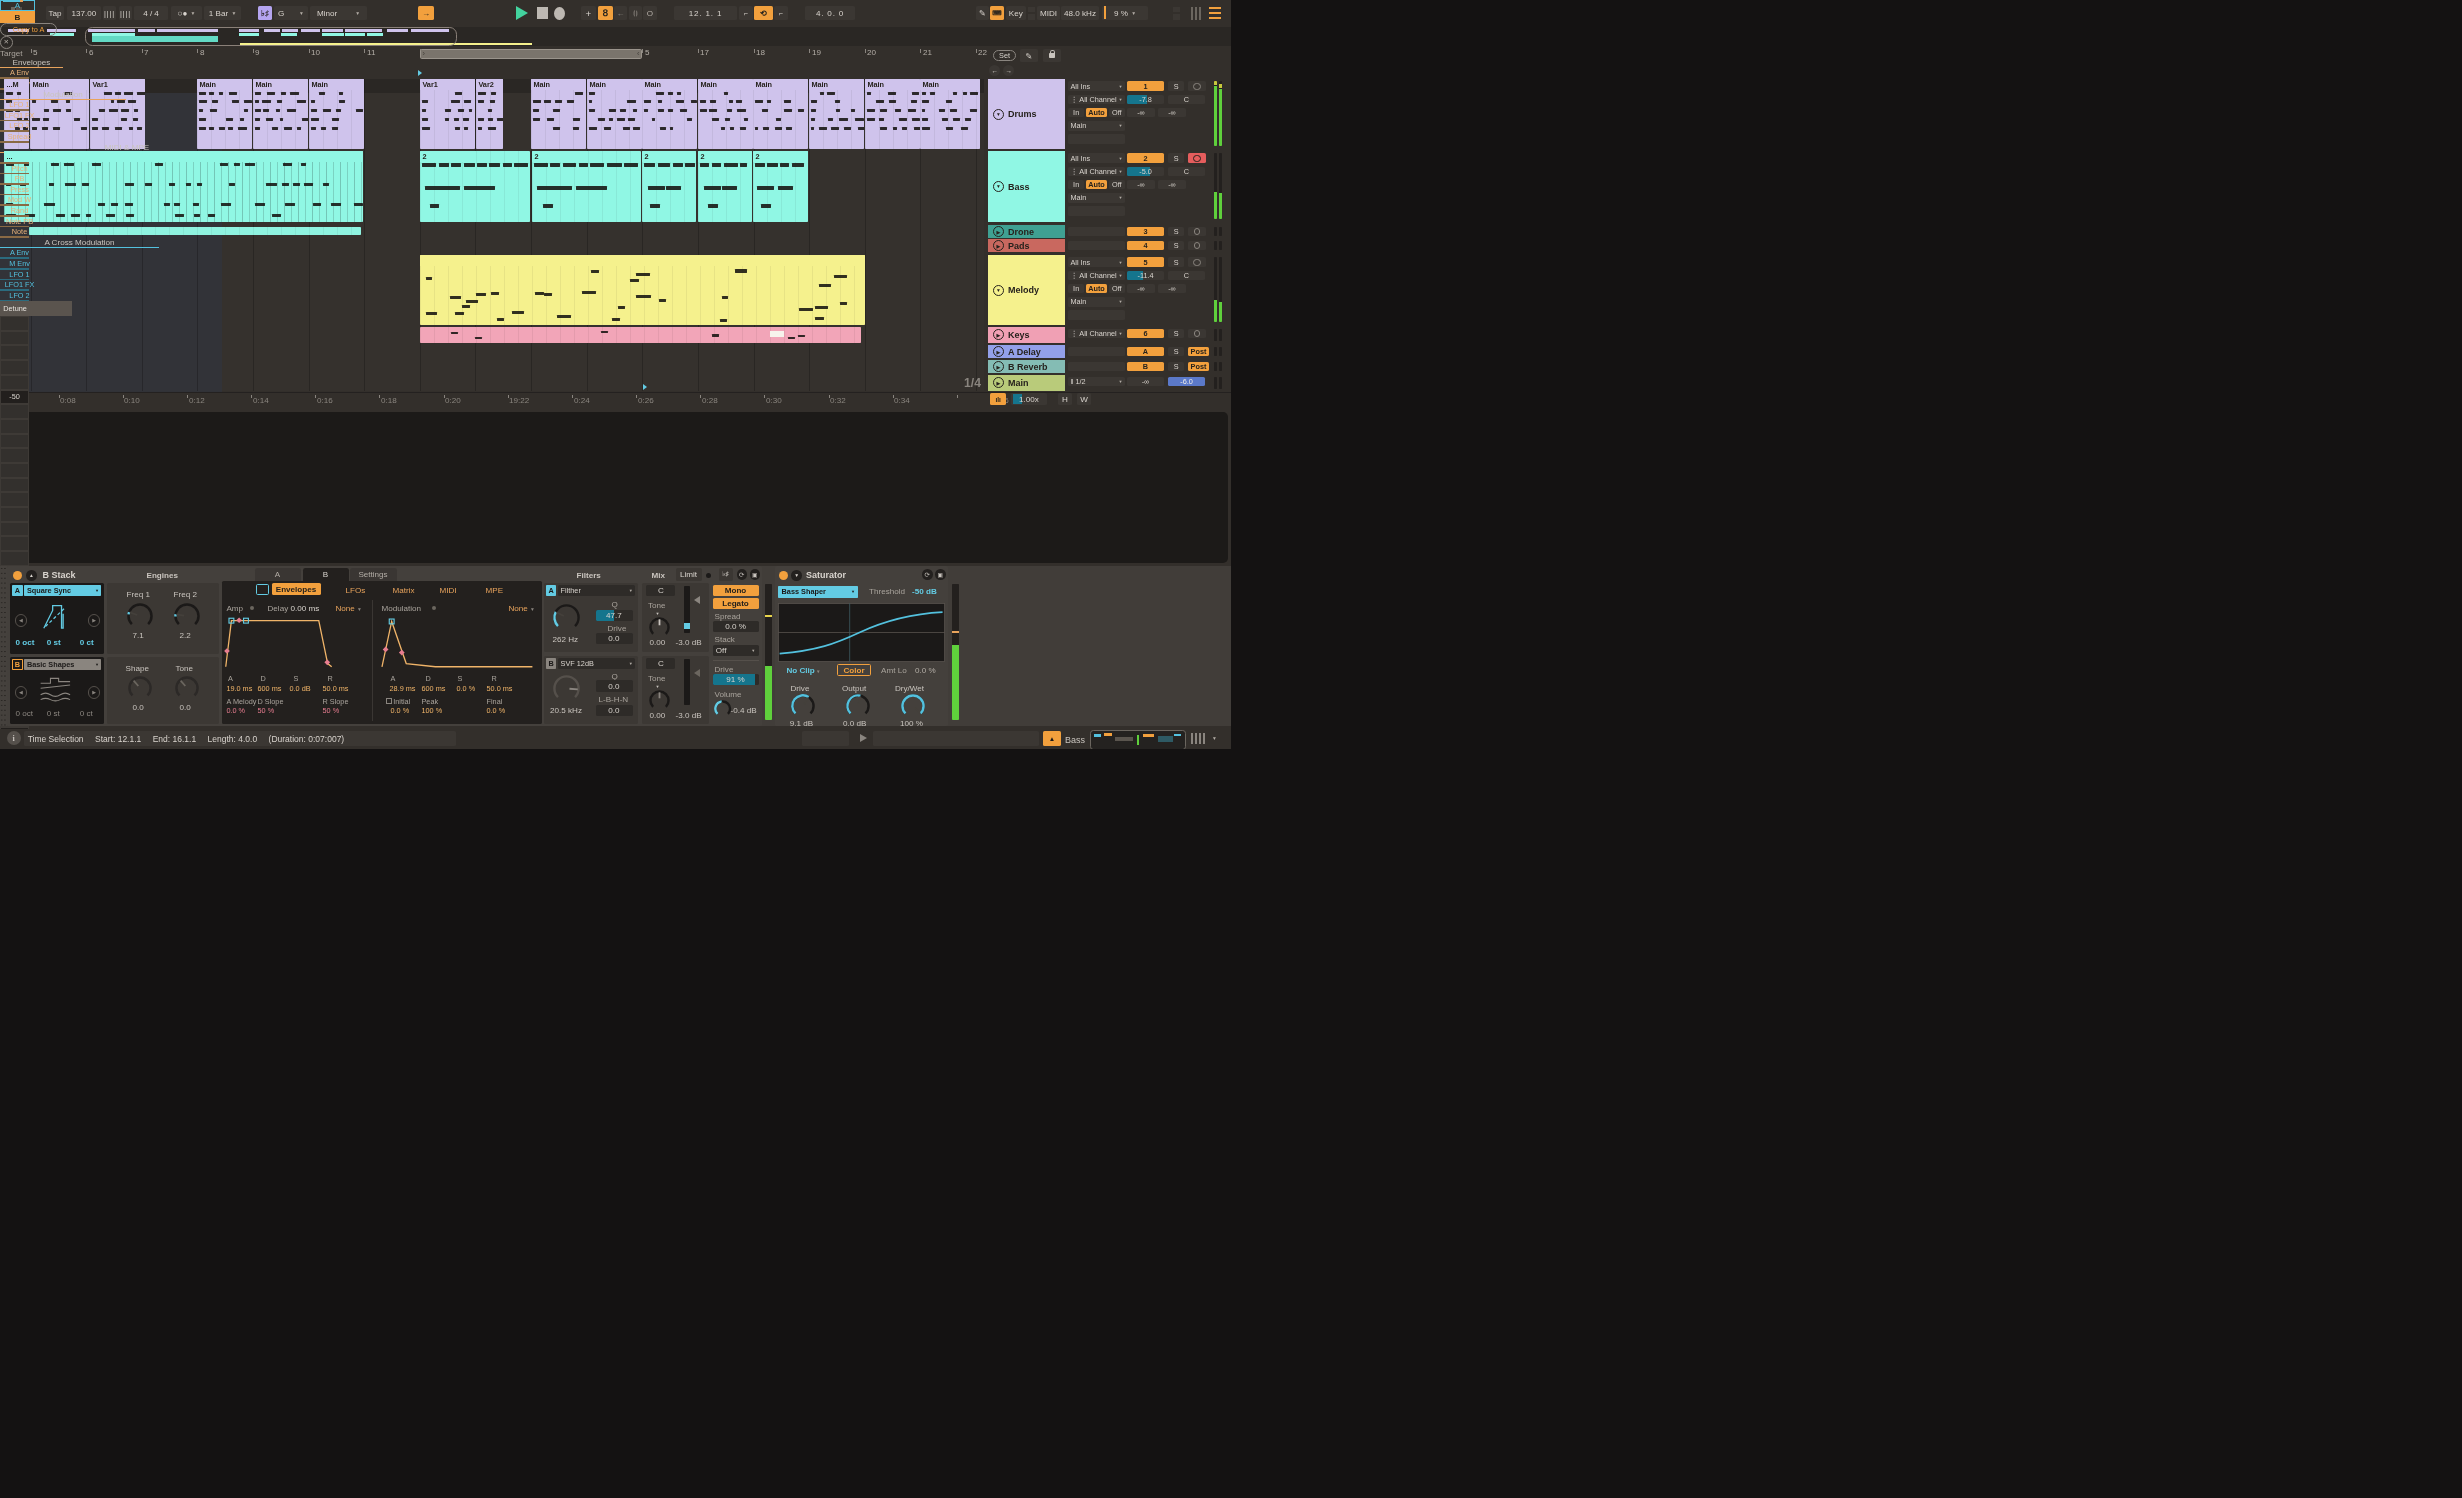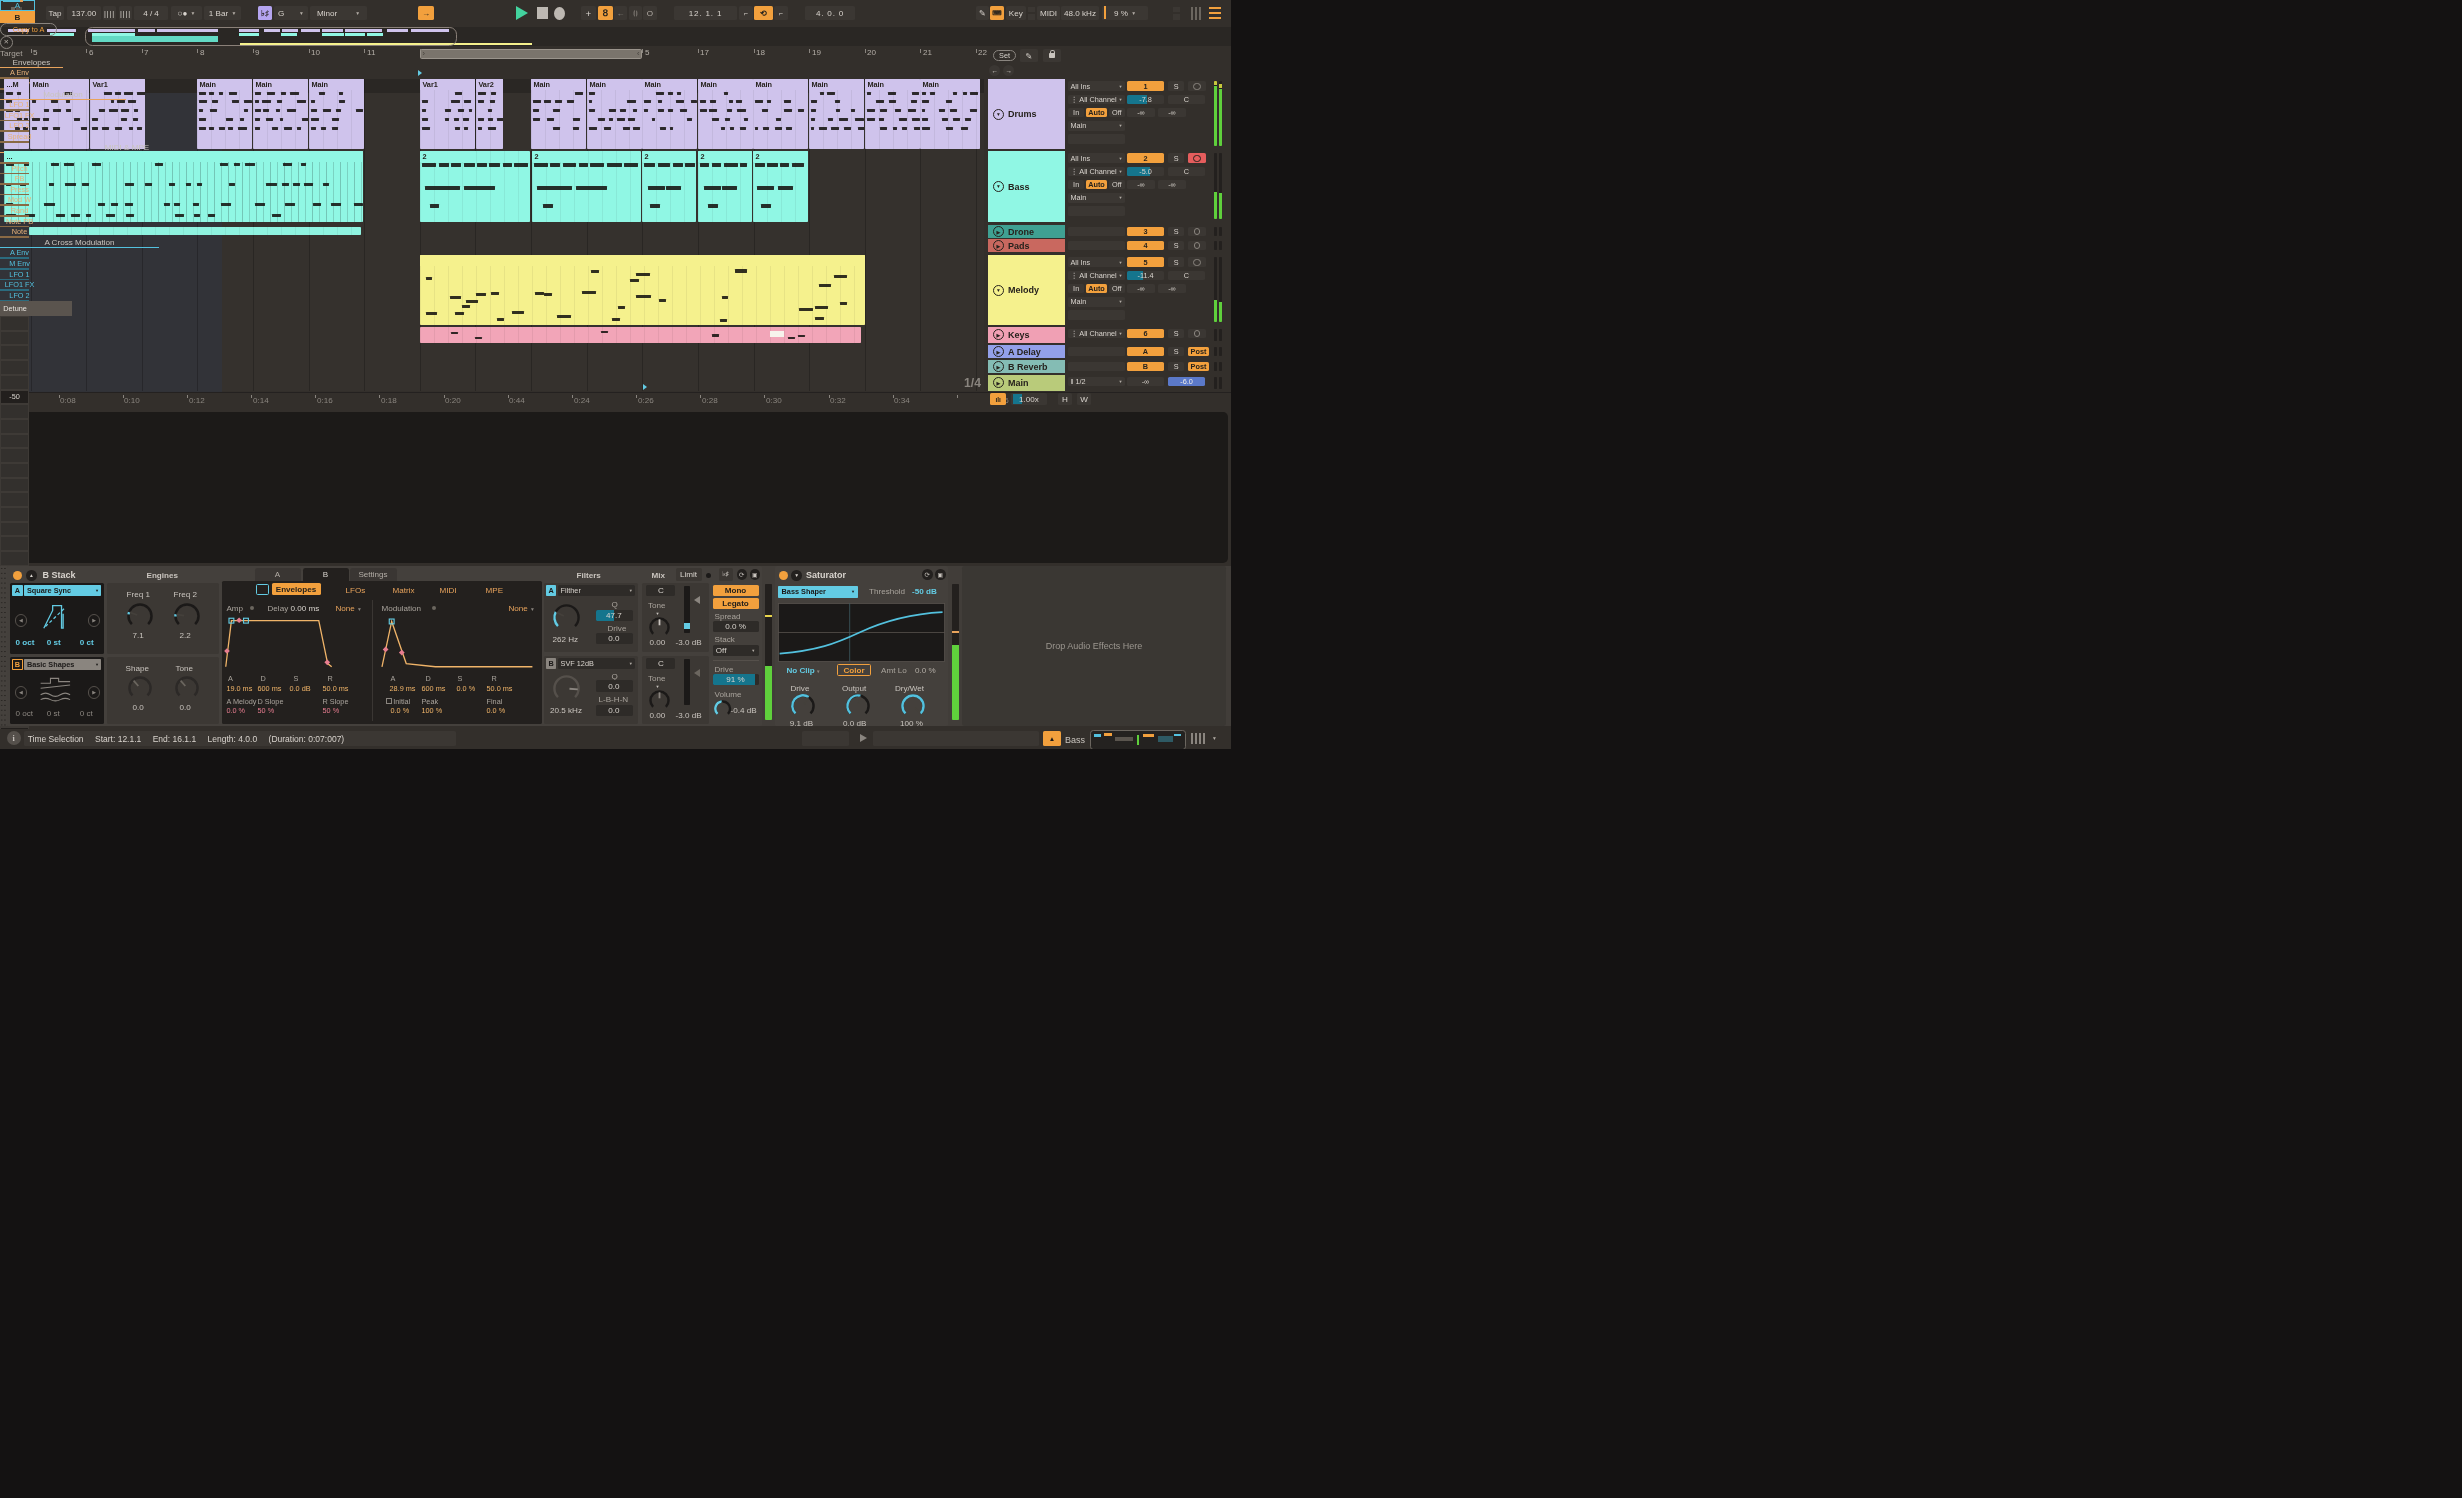--- a/index.html
+++ b/index.html
@@ -710,21 +710,21 @@
       <div class="rnum" style="left: 189px; top: 3.3px; color: rgb(138, 133, 127);">0:12</div>
       <div class="tick" style="left: 251px; top: 1.6px; height: 3.3px;"></div>
       <div class="rnum" style="left: 253px; top: 3.3px; color: rgb(138, 133, 127);">0:14</div>
       <div class="tick" style="left: 315px; top: 1.6px; height: 3.3px;"></div>
       <div class="rnum" style="left: 317px; top: 3.3px; color: rgb(138, 133, 127);">0:16</div>
       <div class="tick" style="left: 379px; top: 1.6px; height: 3.3px;"></div>
       <div class="rnum" style="left: 381px; top: 3.3px; color: rgb(138, 133, 127);">0:18</div>
       <div class="tick" style="left: 444px; top: 1.6px; height: 3.3px;"></div>
       <div class="rnum" style="left: 445px; top: 3.3px; color: rgb(138, 133, 127);">0:20</div>
       <div class="tick" style="left: 508px; top: 1.6px; height: 3.3px;"></div>
-      <div class="rnum" style="left: 509px; top: 3.3px; color: rgb(138, 133, 127);">0:44</div>
+      <div class="rnum" style="left: 509px; top: 3.3px; color: rgb(138, 133, 127);">19:22</div>
       <div class="tick" style="left: 572px; top: 1.6px; height: 3.3px;"></div>
       <div class="rnum" style="left: 574px; top: 3.3px; color: rgb(138, 133, 127);">0:24</div>
       <div class="tick" style="left: 636px; top: 1.6px; height: 3.3px;"></div>
       <div class="rnum" style="left: 638px; top: 3.3px; color: rgb(138, 133, 127);">0:26</div>
       <div class="tick" style="left: 700px; top: 1.6px; height: 3.3px;"></div>
       <div class="rnum" style="left: 702px; top: 3.3px; color: rgb(138, 133, 127);">0:28</div>
       <div class="tick" style="left: 764px; top: 1.6px; height: 3.3px;"></div>
       <div class="rnum" style="left: 766px; top: 3.3px; color: rgb(138, 133, 127);">0:30</div>
       <div class="tick" style="left: 829px; top: 1.6px; height: 3.3px;"></div>
       <div class="rnum" style="left: 830px; top: 3.3px; color: rgb(138, 133, 127);">0:32</div>
@@ -1377,23 +1377,20 @@
       <div class="ab seglbl" style="left:14.7px;top:153px;">9.1 dB</div>
       <div class="ab seglbl" style="left:68px;top:153px;">0.0 dB</div>
       <div class="ab seglbl" style="left:125px;top:153px;">100 %</div>
     </div>
 
     <div class="meterbar" style="left:952px;top:18px;width:7.3px;height:136px;">
       <span class="mfill" style="height:55%;"></span>
       <span class="ab" style="left:0;top:47px;width:7.3px;height:1.6px;background:#E8A35C;"></span>
     </div>
 
-    <div class="ab" style="left:962px;top:0;width:264px;height:160px;background:#3A3733;border-radius:2.4px;display:flex;align-items:center;justify-content:center;">
-      <span style="color:#9B968F;font-size:9px;">Drop Audio Effects Here</span>
-    </div>
   </div>
 
   <div class="ab" id="statusbar" style="left:0;top:729px;width:1231px;height:20.4px;background:#332F2B;">
     <div class="dot" style="left:6.5px;top:2.4px;width:14px;height:14px;background:#55504B;color:#C9C4BE;font-size:8.1px;font-weight:bold;font-family:'Liberation Serif',serif;display:flex;align-items:center;justify-content:center;">i</div>
     <div class="fld lft" style="left:24.4px;top:2.4px;width:432px;height:14.7px;gap:11.4px;font-size:8.5px;">
       <span>Time Selection</span>
       <span>Start: 12.1.1</span>
       <span>End: 16.1.1</span>
       <span>Length: 4.0.0</span>
       <span>(Duration: 0:07:007)</span>

